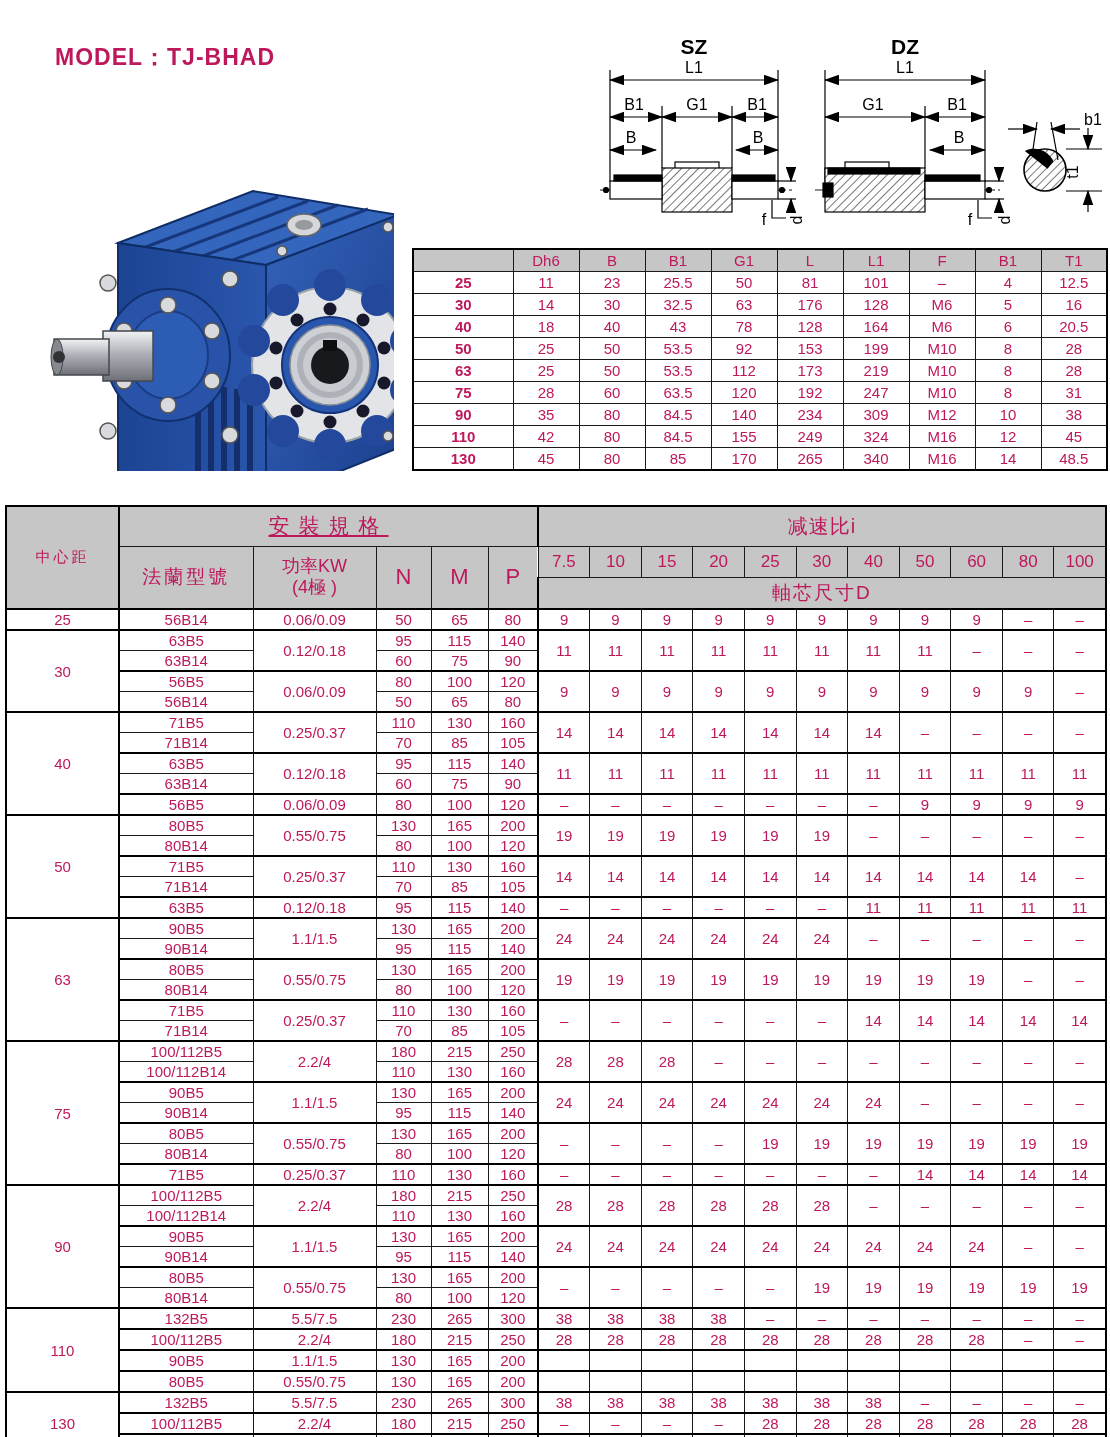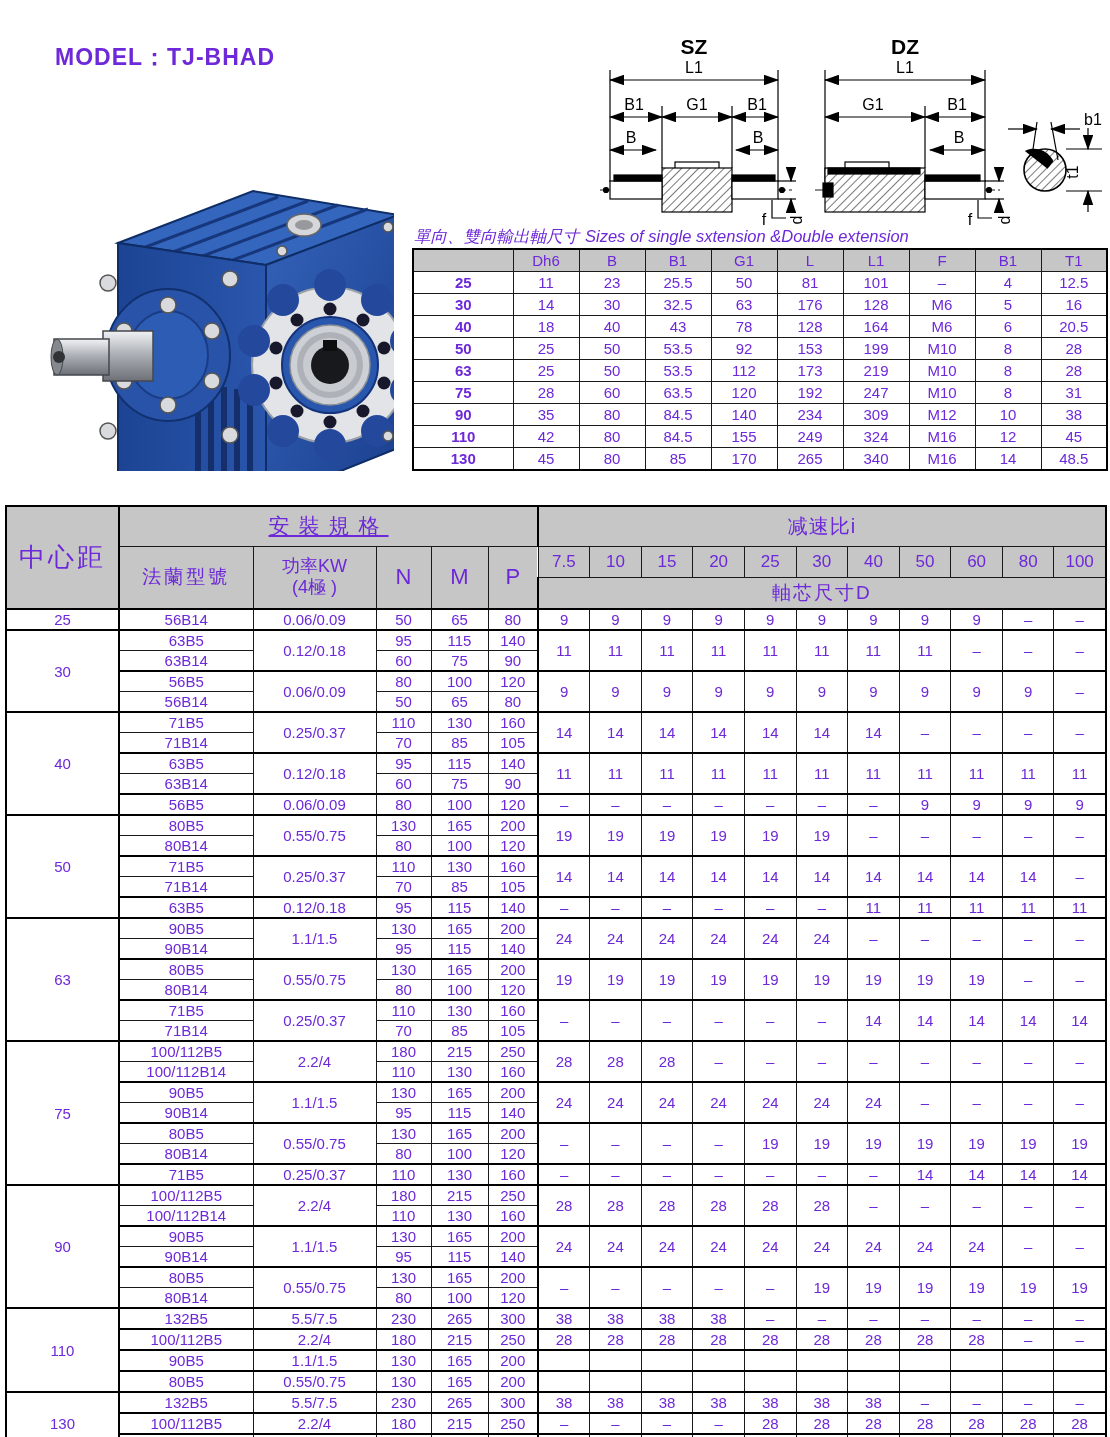--- a/index.html
+++ b/index.html
@@ -1,17 +1,17 @@
 <!DOCTYPE html>
 <html><head>
 <meta charset="utf-8">
 <style>
   html,body{margin:0;padding:0;background:#fff;}
   .page{position:relative;width:1110px;height:1437px;background:#fff;overflow:hidden;
-        font-family:"Liberation Sans","DejaVu Sans",sans-serif;color:#6d28d9;}
+        font-family:"Liberation Sans","DejaVu Sans",sans-serif;color:#be185d;}
   .model-label{position:absolute;left:55px;top:42px;font-size:23px;font-weight:bold;letter-spacing:1px;}
   svg.photo{position:absolute;left:48px;top:93px;}
   svg.diag{position:absolute;left:420px;top:22px;}
   .dim-subtitle{position:absolute;left:414px;top:226px;font-size:16.5px;font-style:italic;white-space:nowrap;}
   .dim-subtitle .en{margin-left:6px;}
   table{border-collapse:collapse;table-layout:fixed;}
   
   .dim-table{position:absolute;left:412px;top:248px;width:694px;border:2px solid #000;}
   .dim-table th,.dim-table td{border:1px solid #1a1a1a;text-align:center;padding:0;font-size:15px;
         height:21px;line-height:21px;overflow:hidden;white-space:nowrap;}
@@ -19,21 +19,21 @@
   .dim-table td.rowlabel{font-weight:bold;}
   
   .main-title{position:absolute;left:8px;top:474px;font-size:19px;white-space:nowrap;}
   .main-title .zh{font-size:20px;}
   .main-table{position:absolute;left:5px;top:505px;width:1100px;border:2.5px solid #000;}
   .main-table th,.main-table td{border:1px solid #1a1a1a;text-align:center;padding:0;overflow:hidden;white-space:nowrap;}
   .main-table thead th{background:#c6c6c6;font-weight:normal;}
   .main-table thead tr.hr1{height:40px;}
   .main-table thead tr.hr2{height:31px;}
   .main-table thead tr.hr3{height:32px;}
-  th.th-center{font-size:26px;letter-spacing:3px;border-right:2px solid #000;margin-left:44px;}
+  th.th-center{font-size:15px;letter-spacing:3px;border-right:2px solid #000;margin-left:44px;}
   th.th-mounting{font-size:21px;letter-spacing:9px;text-decoration:underline;}
   th.th-ratio{font-size:20px;letter-spacing:1px;border-left:2px solid #000;margin-top:45px;}
   th.th-flange{font-size:19px;letter-spacing:3px;}
   th.th-power{font-size:18px;line-height:21px;}
   th.th-nmp{font-size:22px;}
   th.ratio-num{font-size:17px;}
   th.th-shaft{font-size:19px;letter-spacing:2px;border-left:2px solid #000;}
   .main-table tbody tr{height:20px;}
   .main-table tbody td{font-size:15px;line-height:19px;}
   td.center-cell{font-size:26px;border-right:2px solid #000;}
@@ -247,23 +247,20 @@
       <line x1="660" y1="107" x2="631" y2="107" marker-end="url(#arw)"></line>
       <line x1="646" y1="127" x2="682" y2="127"></line>
         <line x1="646" y1="169" x2="682" y2="169"></line>
       <line x1="668" y1="106" x2="668" y2="127" marker-end="url(#arw)"></line>
       <line x1="668" y1="190" x2="668" y2="169" marker-end="url(#arw)"></line>
     </g>
     <text class="dimtxt" x="664" y="103">b1</text>
     <text class="dimtxt" x="658" y="150" text-anchor="middle" transform="rotate(-90 658 150)">t1</text>
   </svg>
 
-  <div class="dim-subtitle">
-    <span class="zh">單向、雙向輸出軸尺寸</span><span class="en">Sizes of single sxtension &amp;Double extension</span>
-  </div>
 
   <table class="dim-table">
     <colgroup>
       <col style="width:100px">
         <col style="width:66px">
         <col style="width:66px">
         <col style="width:66px">
       <col style="width:66px">
         <col style="width:66px">
         <col style="width:66px">

